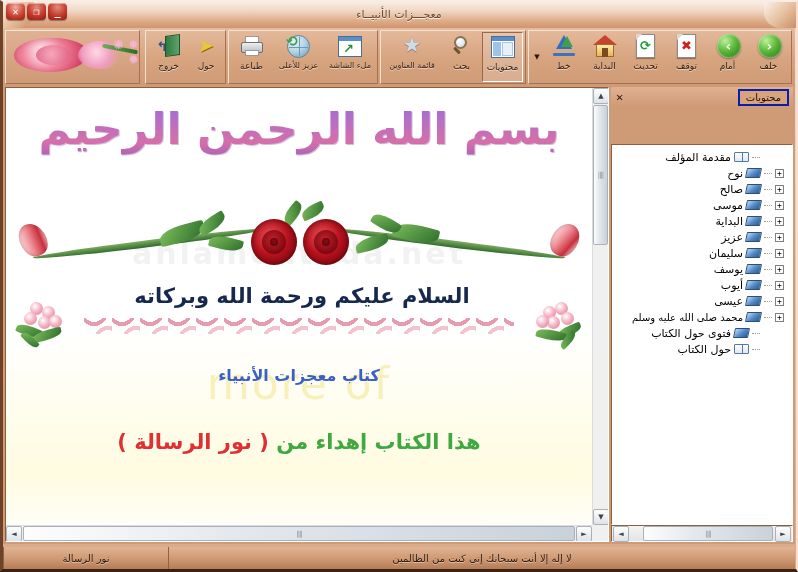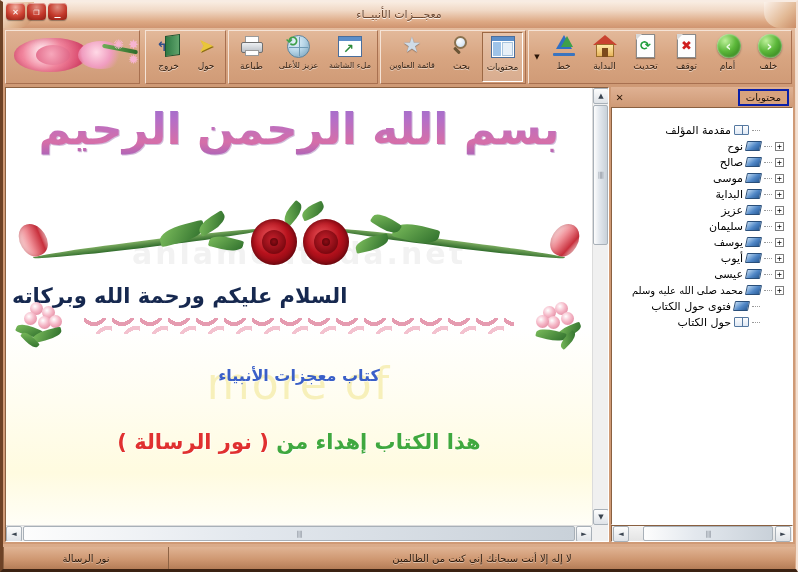--- a/index.html
+++ b/index.html
@@ -211,21 +211,21 @@
     font-size:10px; color:#1d1008; padding:1px 6px;
     border:2px solid #0a1fa8; background:#d8a27d;
   }
   #navpane-close{
     font-size:12px; color:#2a1608; font-weight:bold; padding:0 3px;
     font-family:"DejaVu Sans Mono",monospace;
   }
   #tree{
     flex:1; background:#fff;
     border:1px solid; border-color:#8a6040 #fff #fff #8a6040;
-    overflow:hidden; position:relative; padding:14px 2px 0 0;
+    overflow:hidden; position:relative; padding:4px 2px 0 0;margin-top:37px;
   }
   .tnode{
     display:flex; align-items:center; height:16px; padding-right:6px;
     font-size:11px; color:#000; white-space:nowrap; gap:3px;
   }
   .tnode.child{ padding-right:18px; }
   .tplus{
     width:9px;height:9px;border:1px solid #808080;background:#fff;
     font-size:8px;line-height:7px;text-align:center;color:#000;
     font-family:"DejaVu Sans Mono",monospace; flex:0 0 auto;
@@ -321,21 +321,21 @@
     position:absolute; top:30px; width:26px; height:34px;
     border-radius:50% 50% 45% 45%;
     background:linear-gradient(100deg,#fdf0ef 0%,#ef8d95 40%,#c9303d 75%,#fdf3f2 100%);
     box-shadow:inset 0 0 4px rgba(160,40,50,.5);
   }
   #tulip-l{ left:6px; transform:rotate(-32deg); }
   #tulip-r{ right:6px; transform:rotate(32deg); }
   
   #greet-band{ position:absolute; top:196px; left:0; right:0; height:72px; }
   #greet-text{
-    position:absolute; top:0; left:6px; right:0; text-align:left;
+    position:absolute; top:0; left:6px; right:0; text-align:center;
     font-size:21px; color:#16284f; font-weight:bold; letter-spacing:1px;
   }
   #ribbon{
     position:absolute; top:34px; left:78px; right:78px; height:16px;
     background:
       radial-gradient(circle at 10px -6px,transparent 10px,#e59bb0 10px,#e59bb0 14px,transparent 14px) 0 0/28px 16px repeat-x,
       radial-gradient(circle at 24px 22px,transparent 10px,#f3c2cf 10px,#f3c2cf 14px,transparent 14px) 0 0/28px 16px repeat-x;
   }
   .posy{
     position:absolute; top:16px; width:54px; height:54px;

